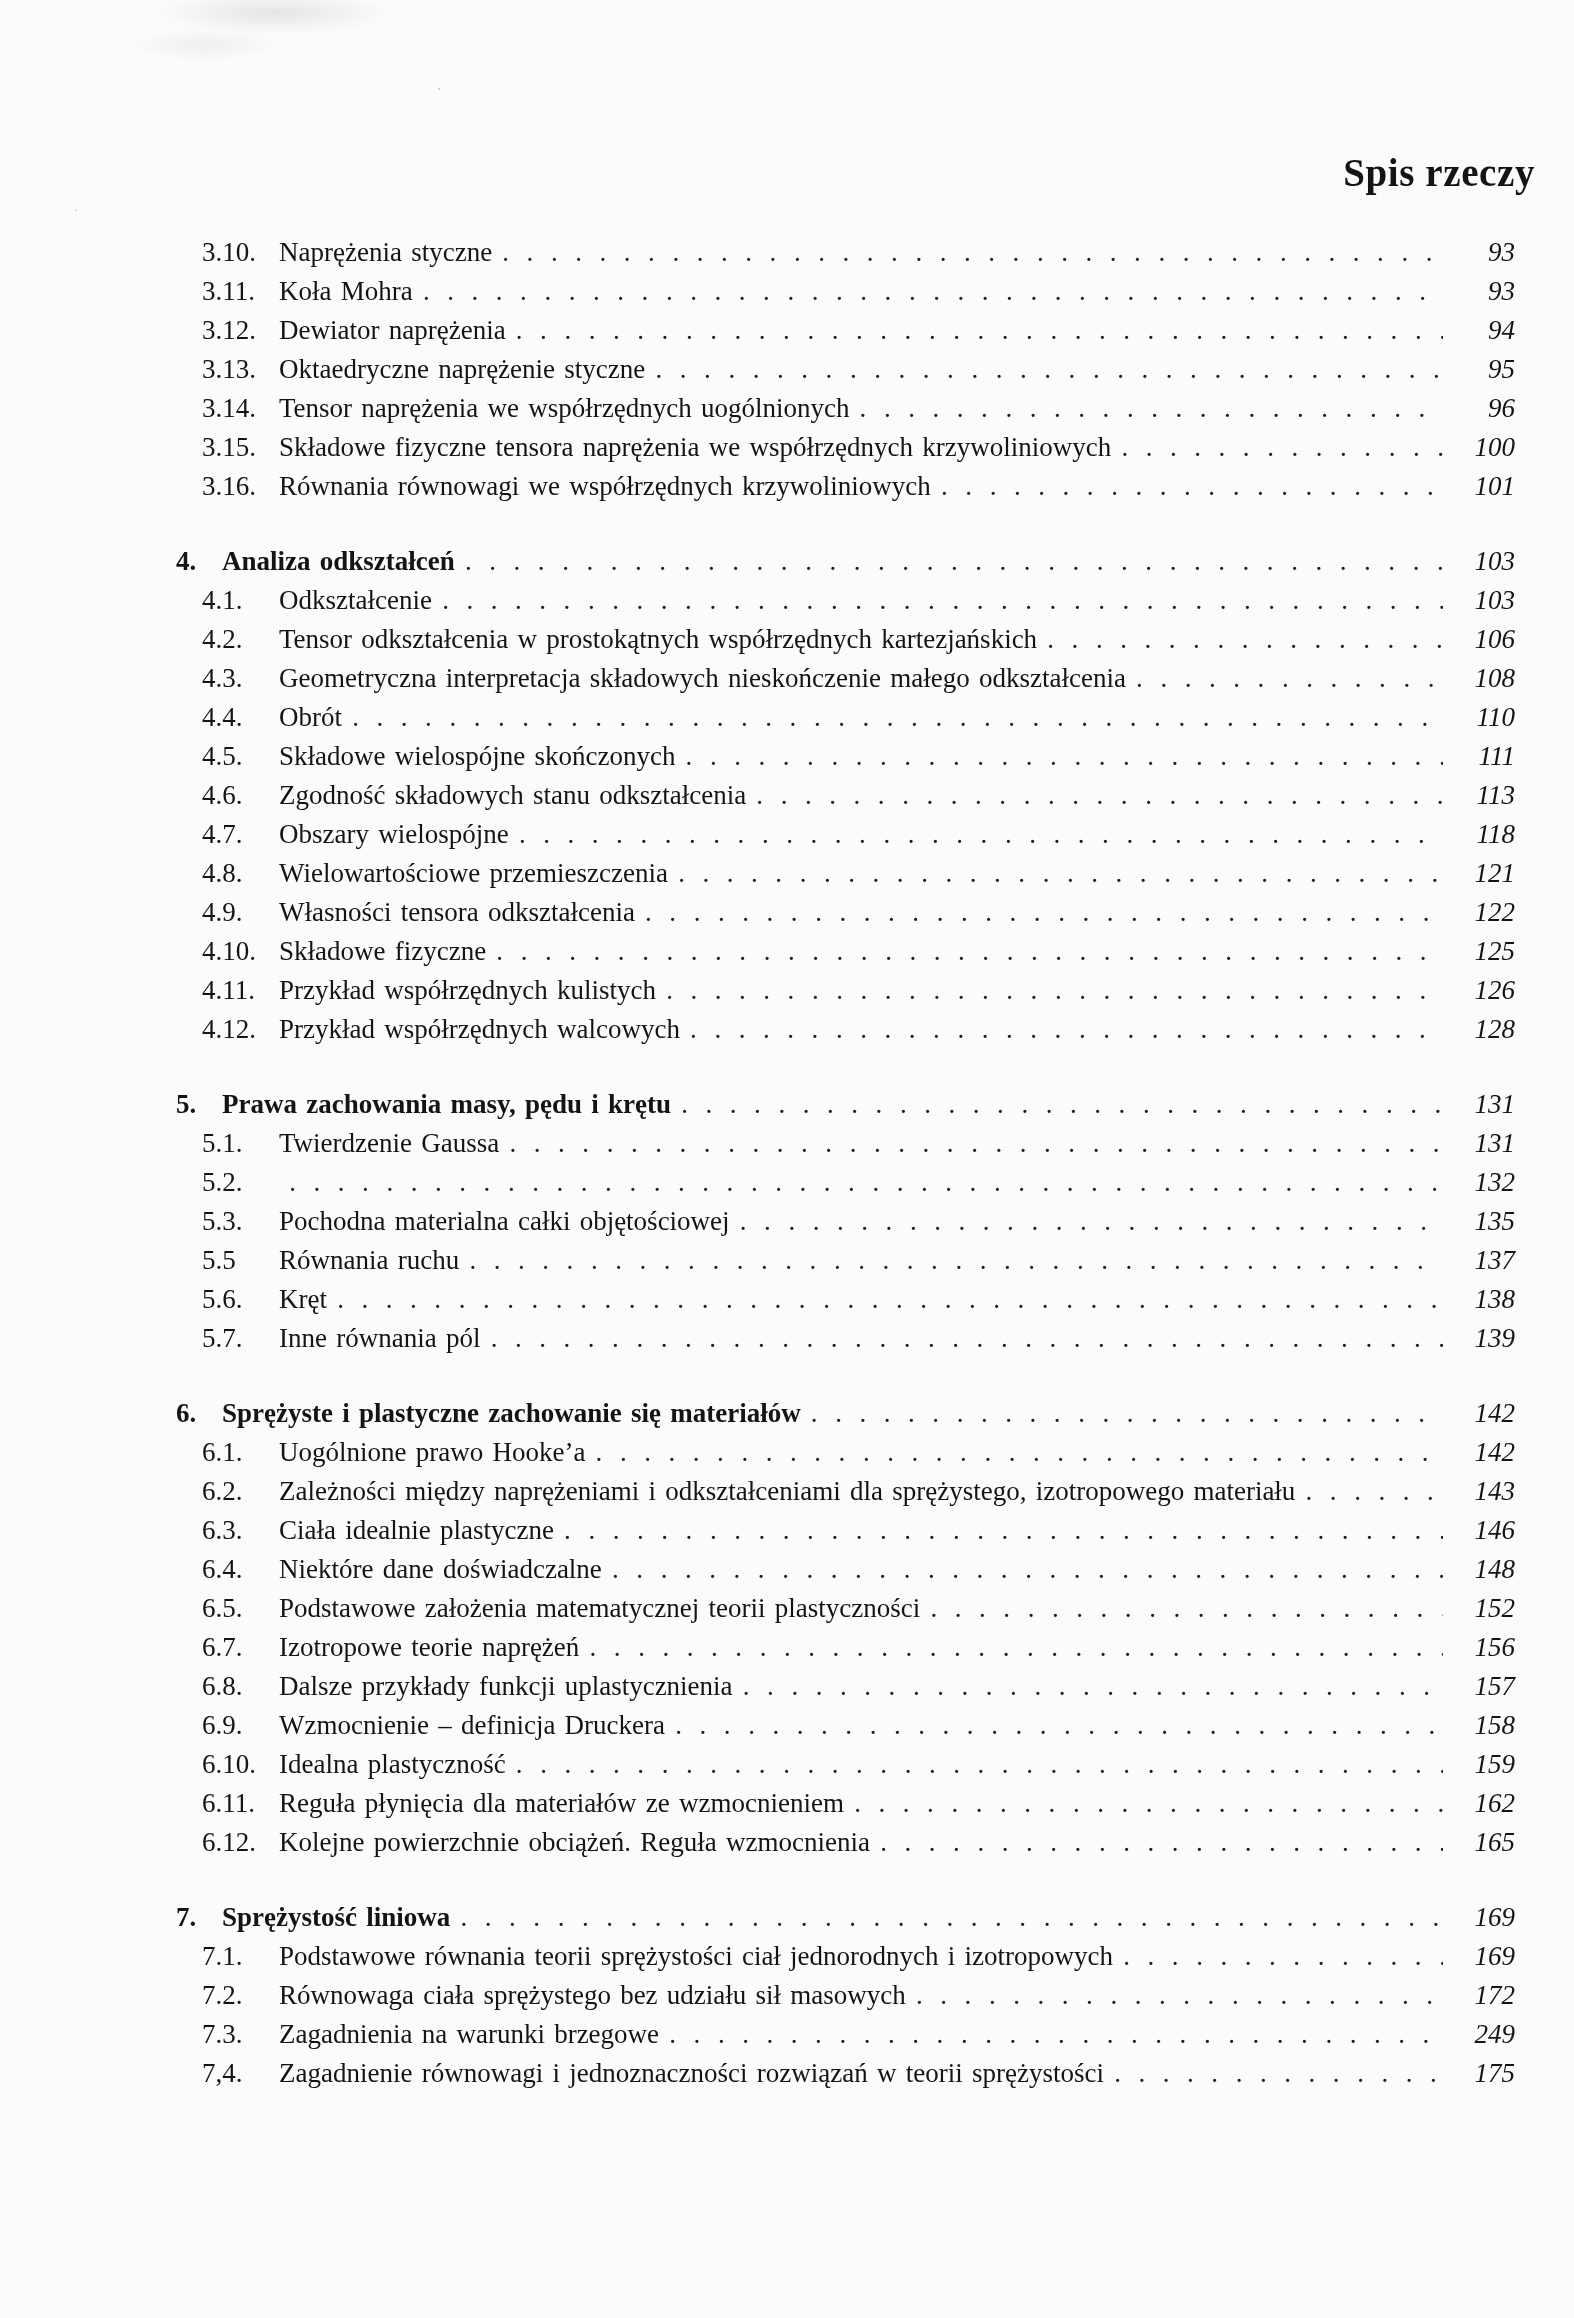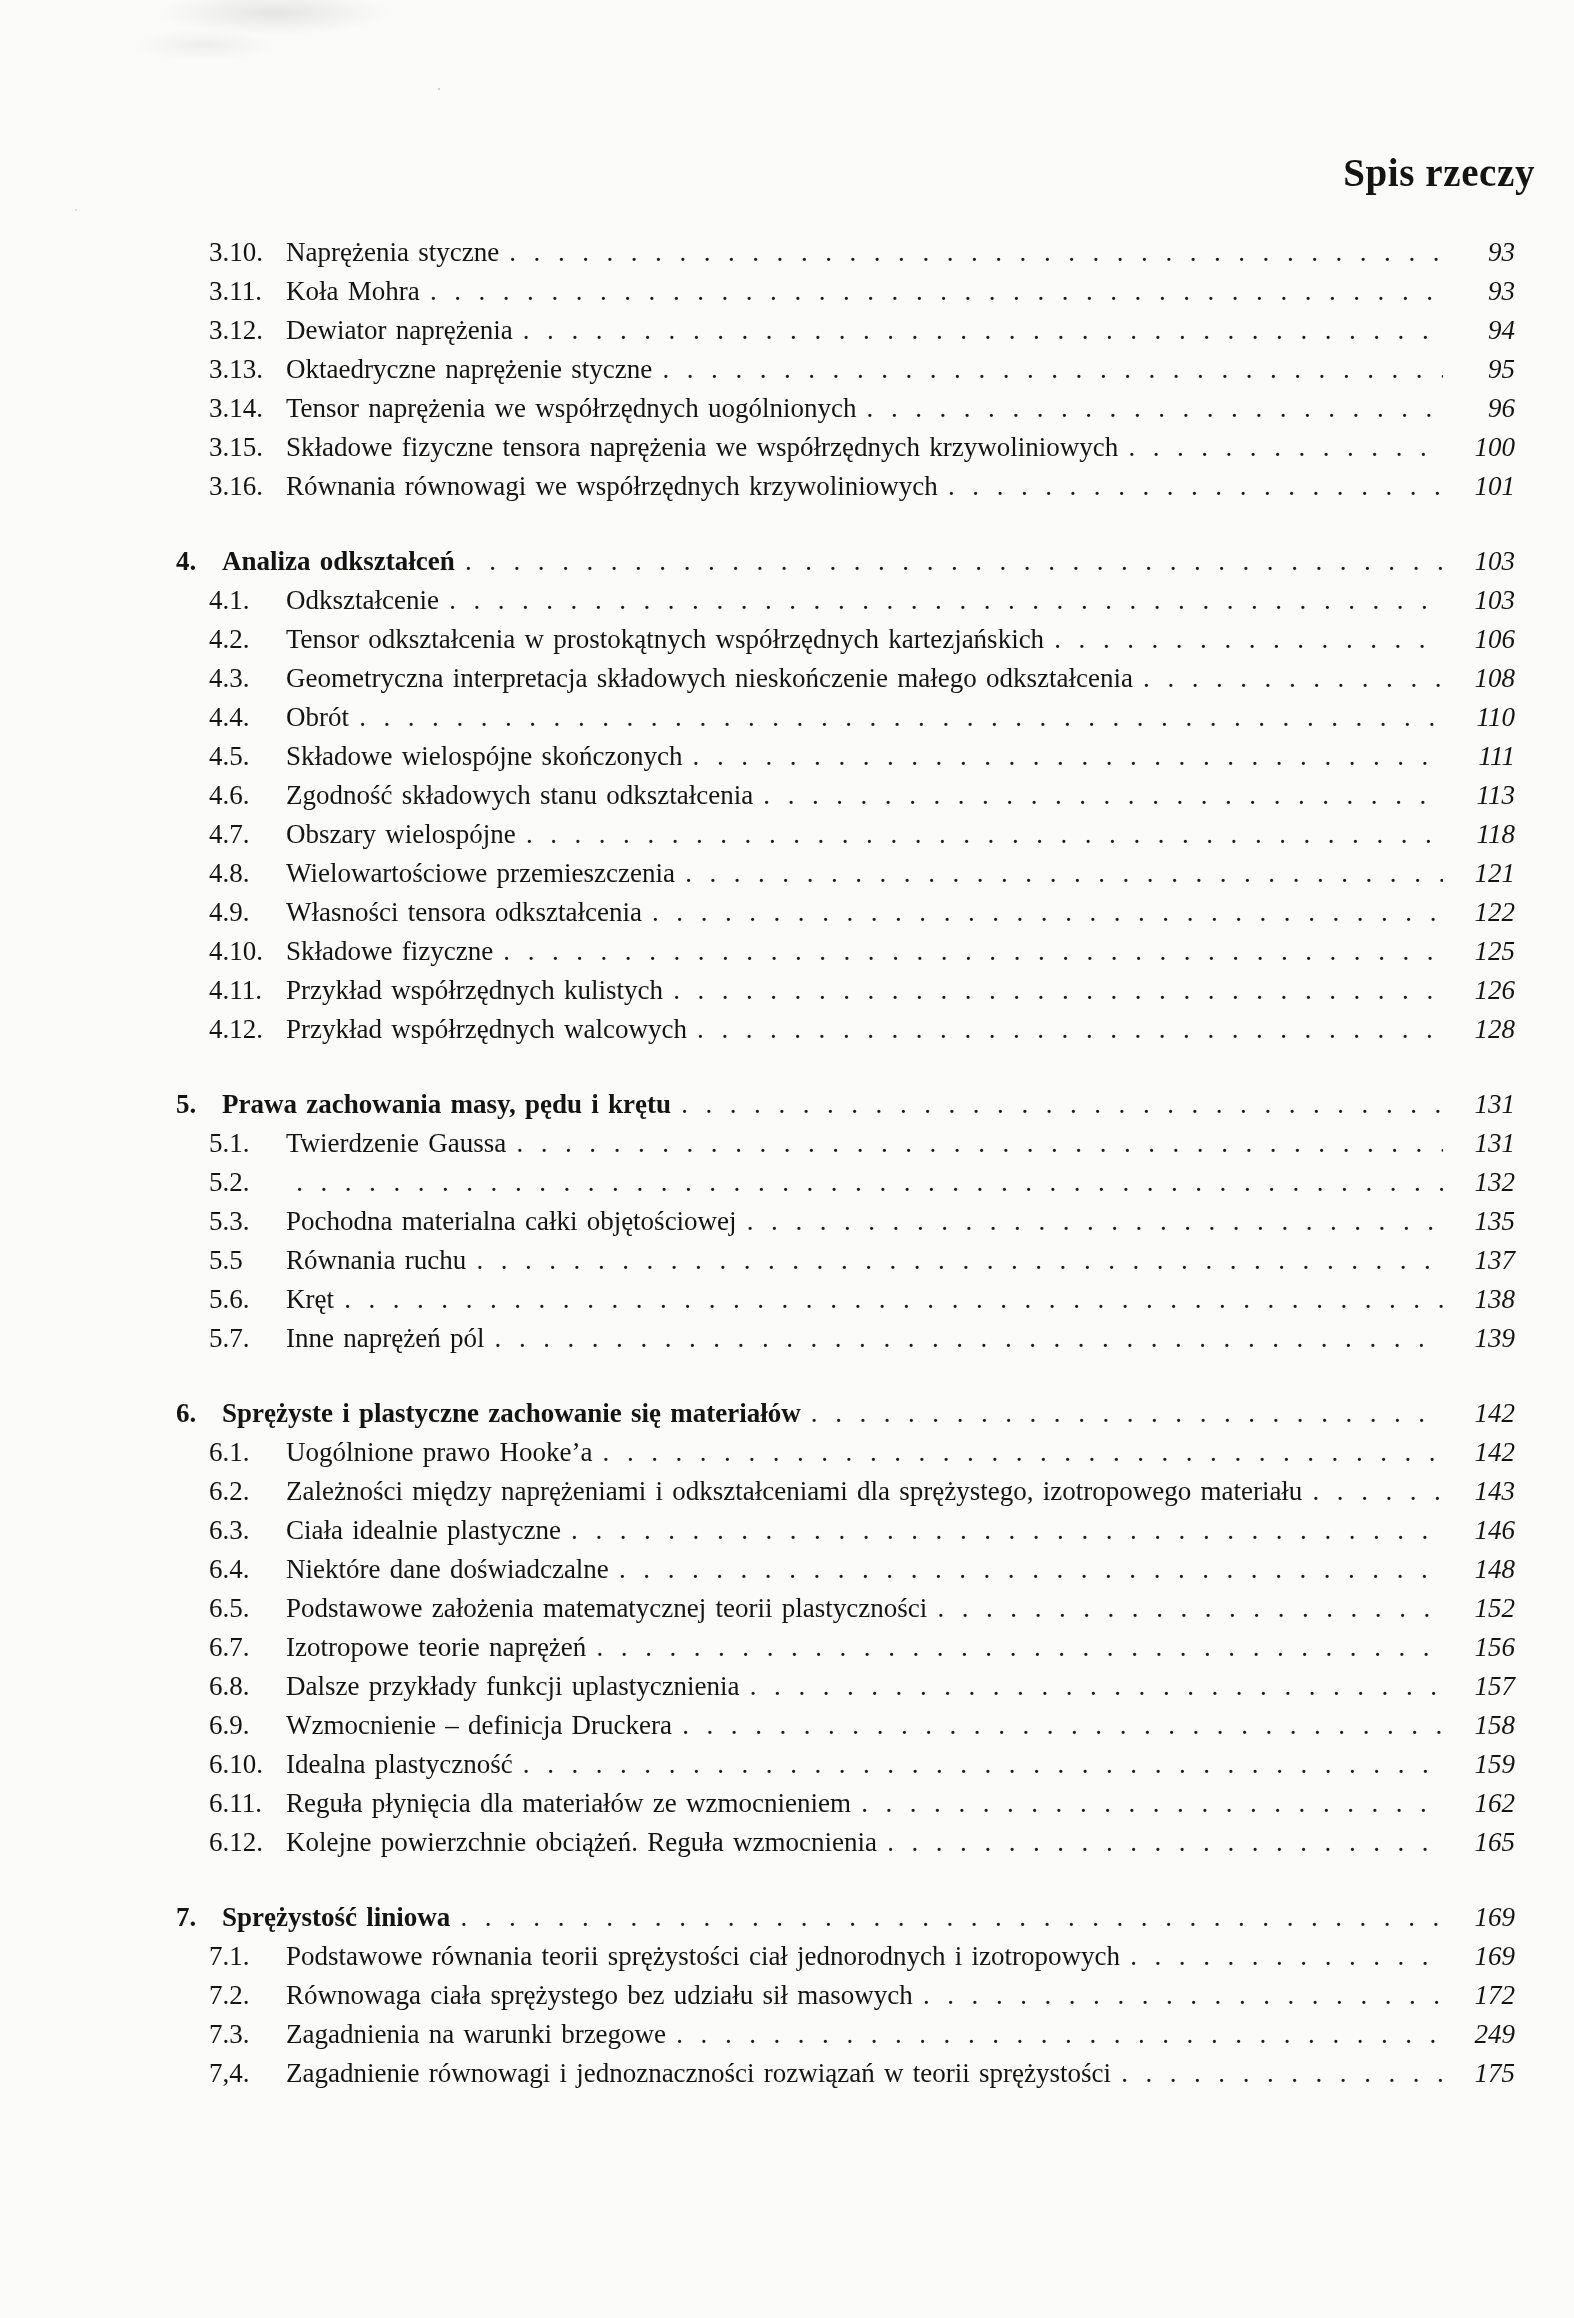--- a/index.html
+++ b/index.html
@@ -42,21 +42,21 @@
     display: flex;
     align-items: flex-end;
     font-size: 27px;
     line-height: 39px;
   }
   .row .num {
     flex: 0 0 auto;
     align-self: flex-start;
     white-space: nowrap;
   }
-  .row.item .num { margin-left: 33px; width: 77px; }
+  .row.item .num { margin-left: 26px; width: 77px; }
   .row.chapter { font-weight: bold; margin-top: 36px; }
   .row.chapter .num { width: 46px; }
   .row .title {
     flex: 0 1 auto;
     max-width: 1031px;
     text-align: justify;
     word-spacing: 2.5px;
   }
   .row .dots {
     flex: 1 1 19px;
@@ -264,21 +264,21 @@
 
   <div class="row item">
     <span class="num">5.6.</span>
     <span class="title">Kręt</span>
     <span class="dots"></span>
     <span class="page-num">138</span>
   </div>
 
   <div class="row item">
     <span class="num">5.7.</span>
-    <span class="title">Inne naprężeń pól</span>
+    <span class="title">Inne równania pól</span>
     <span class="dots"></span>
     <span class="page-num">139</span>
   </div>
 
   <div class="row chapter">
     <span class="num">6.</span>
     <span class="title">Sprężyste i plastyczne zachowanie się materiałów</span>
     <span class="dots"></span>
     <span class="page-num">142</span>
   </div>

